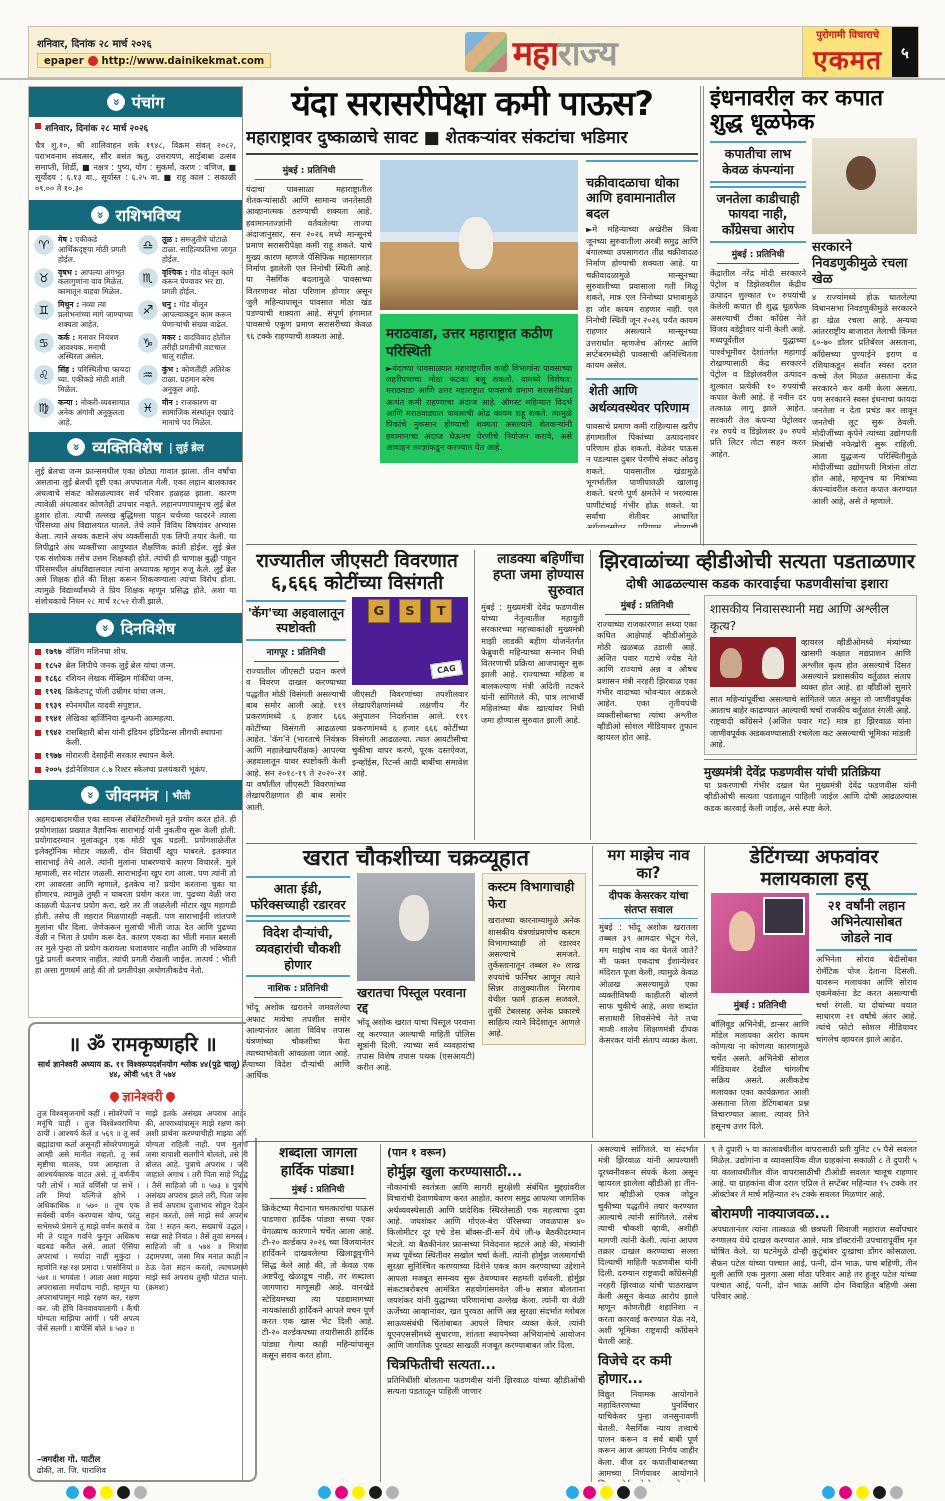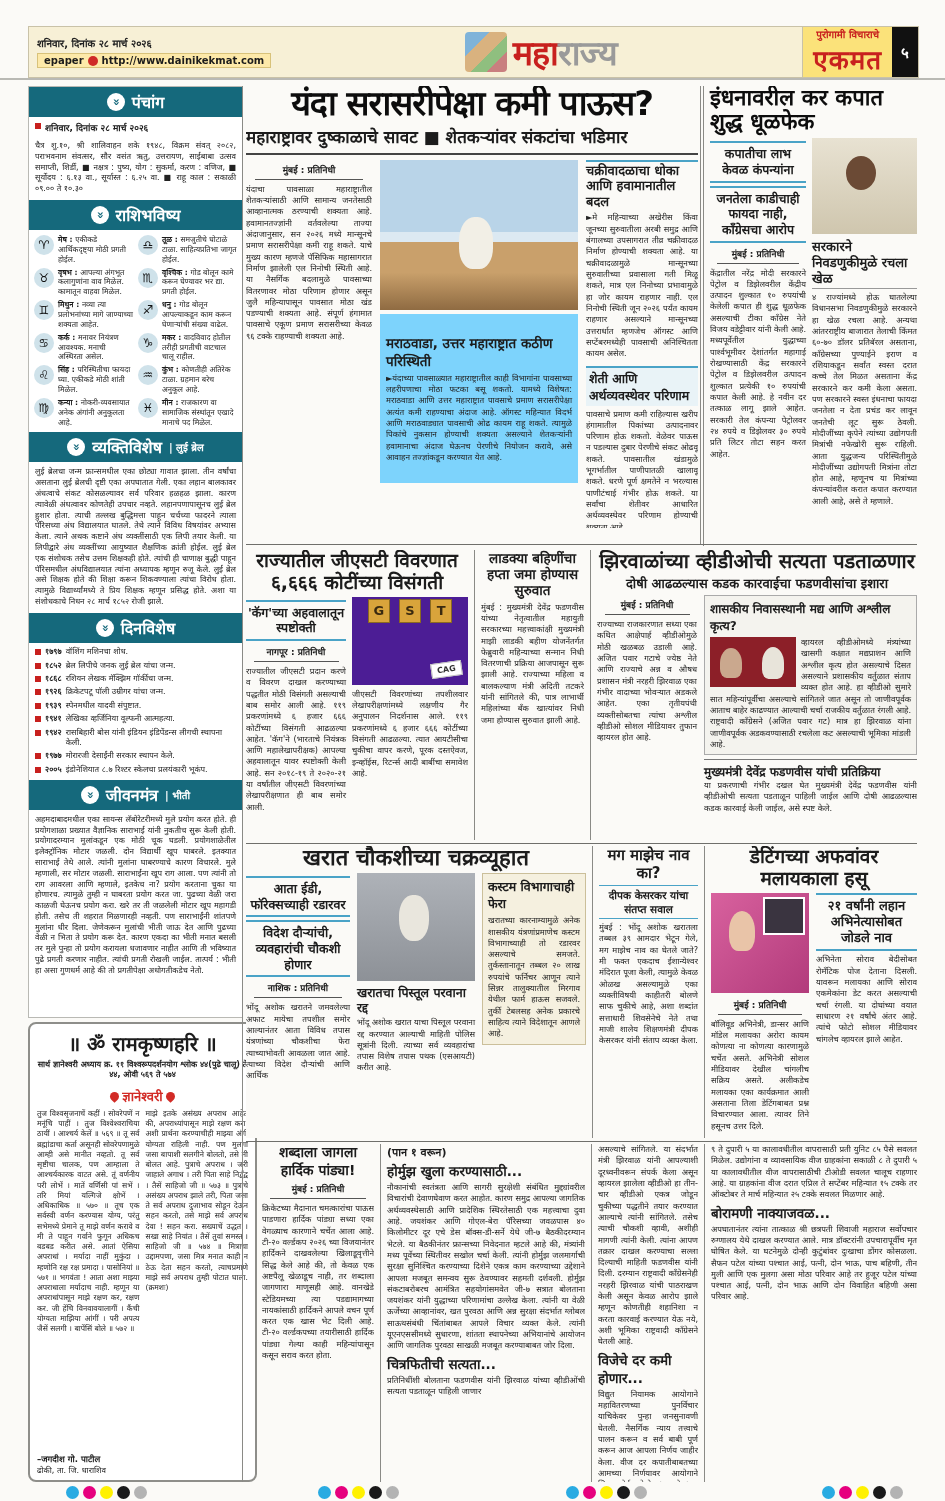--- a/index.html
+++ b/index.html
@@ -64,23 +64,23 @@
   
   .main-art{left:246px;top:86px;width:452px;height:460px;}
   .main-hl{font-size:34px;font-weight:800;letter-spacing:-1px;line-height:1.05;text-align:center;color:#0d0d0d;}
   .main-deck{font-size:17px;font-weight:800;text-align:left;border-bottom:2px solid #444;padding:3px 0 5px;margin-bottom:5px;}
   .main-row{display:flex;gap:8px;height:368px;overflow:hidden;}
   .mcol1{width:126px;flex:none;}
   .mcol2{flex:1;}
   .mcol3{width:112px;flex:none;}
   .photo-farmer{height:150px;background:linear-gradient(#b9d4e8 0 48%,#dce9f2 48% 55%,#c9a06b 55% 75%,#8f6b42 100%);position:relative;}
   .photo-farmer::after{content:"";position:absolute;left:40%;top:38%;width:34px;height:52px;border-radius:45% 45% 40% 40%;background:#f2efe6;}
-  .capbox{background:#7dd3fc;padding:20px 6px;margin-top:4px;}
+  .capbox{background:#22c55e;padding:10px 6px;margin-top:4px;}
   .capbox-title{font-weight:800;font-size:13.5px;margin-bottom:3px;}
-  .cyc-box{border-top:2px solid #4aa3c7;padding-top:1px;}
+  .cyc-box{border-top:2px solid #4aa3c7;padding-top:13px;}
   .cyc-title{font-weight:800;font-size:13px;line-height:1.2;margin-bottom:3px;}
   .agri-head{font-weight:800;font-size:12.5px;border-top:2px solid #4aa3c7;background:#e9f3f7;padding:2px 3px;margin:6px 0 3px;}
   
   .fuel-art{left:703px;top:86px;width:214px;height:460px;border-left:1px solid #8a8a86;padding-left:6px;}
   .fuel-hl{font-size:22px;font-weight:800;line-height:1.1;text-align:left;color:#0d0d0d;}
   .fuel-row{display:flex;gap:6px;margin-top:4px;height:388px;overflow:hidden;}
   .fcol1{width:96px;flex:none;}
   .fcol2{flex:1;}
   .photo-minister{height:96px;background:linear-gradient(#e8e2d2,#cfc6ae);position:relative;}
   .photo-minister::after{content:"";position:absolute;left:32%;top:18%;width:30px;height:34px;border-radius:50%;background:#6b4a35;}
@@ -88,29 +88,29 @@
   
   .gst-art{left:246px;top:550px;width:222px;height:290px;}
   .gst-hl{font-size:19px;font-weight:800;line-height:1.15;text-align:center;}
   .gst-row{display:flex;gap:6px;margin-top:3px;height:238px;overflow:hidden;}
   .gcol1{width:100px;flex:none;}
   .gcol2{flex:1;}
   .photo-gst{height:88px;background:#4c1d95;position:relative;padding-top:2px;box-sizing:border-box;text-align:center;}
   .gst-tile{display:inline-block;width:20px;height:22px;background:#d9a43b;color:#3a2a10;font-weight:800;font-size:13px;line-height:22px;margin:0 2px;border:1px solid #8a6a20;}
   .cag-chip{position:absolute;right:6px;bottom:8px;background:#fff;color:#333;font-size:8px;font-weight:bold;padding:2px 5px;transform:rotate(-8deg);border:1px solid #bbb;}
   .ladki-art{left:474px;top:550px;width:110px;height:290px;border-left:1px solid #8a8a86;padding-left:6px;}
-  .ladki-hl{font-size:13.5px;font-weight:800;text-align:center;line-height:1.2;margin-bottom:3px;}
+  .ladki-hl{font-size:13.5px;font-weight:800;text-align:right;line-height:1.2;margin-bottom:3px;}
   .zirwal-art{left:590px;top:550px;width:327px;height:290px;border-left:1px solid #8a8a86;padding-left:6px;}
   .zir-hl{font-size:20px;font-weight:800;text-align:center;line-height:1.1;}
   .zir-deck{font-size:13px;font-weight:800;text-align:center;margin:2px 0 3px;}
   .zir-row{display:flex;gap:7px;height:228px;overflow:hidden;}
   .zcol1{width:100px;flex:none;}
   .zcol2{flex:1;}
   .zbox1{border:1px solid #aaa;background:#f4f3ee;padding:4px 5px;}
-  .zbox1-title{font-weight:700;font-size:12px;margin-bottom:3px;}
+  .zbox1-title{font-weight:400;font-size:12px;margin-bottom:3px;}
   .photo-zirwal{float:left;width:86px;height:50px;background:#8c1f28;margin:0 5px 3px 0;position:relative;}
   .photo-zirwal::before{content:"";position:absolute;left:12%;top:22%;width:22px;height:30px;border-radius:50% 50% 30% 30%;background:#caa88e;}
   .photo-zirwal::after{content:"";position:absolute;right:14%;top:20%;width:22px;height:32px;border-radius:50% 50% 30% 30%;background:#e8e4da;}
   .zbox2-title{font-weight:800;font-size:12px;border-top:1px solid #777;margin-top:4px;padding-top:3px;}
   
   .kharat-art{left:246px;top:846px;width:340px;height:292px;}
   .kharat-hl{font-size:22px;font-weight:800;text-align:center;line-height:1.1;margin-bottom:3px;}
   .kh-row{display:flex;gap:7px;height:252px;overflow:hidden;}
   .khcol1{width:104px;flex:none;}
   .khcol2{width:118px;flex:none;}

